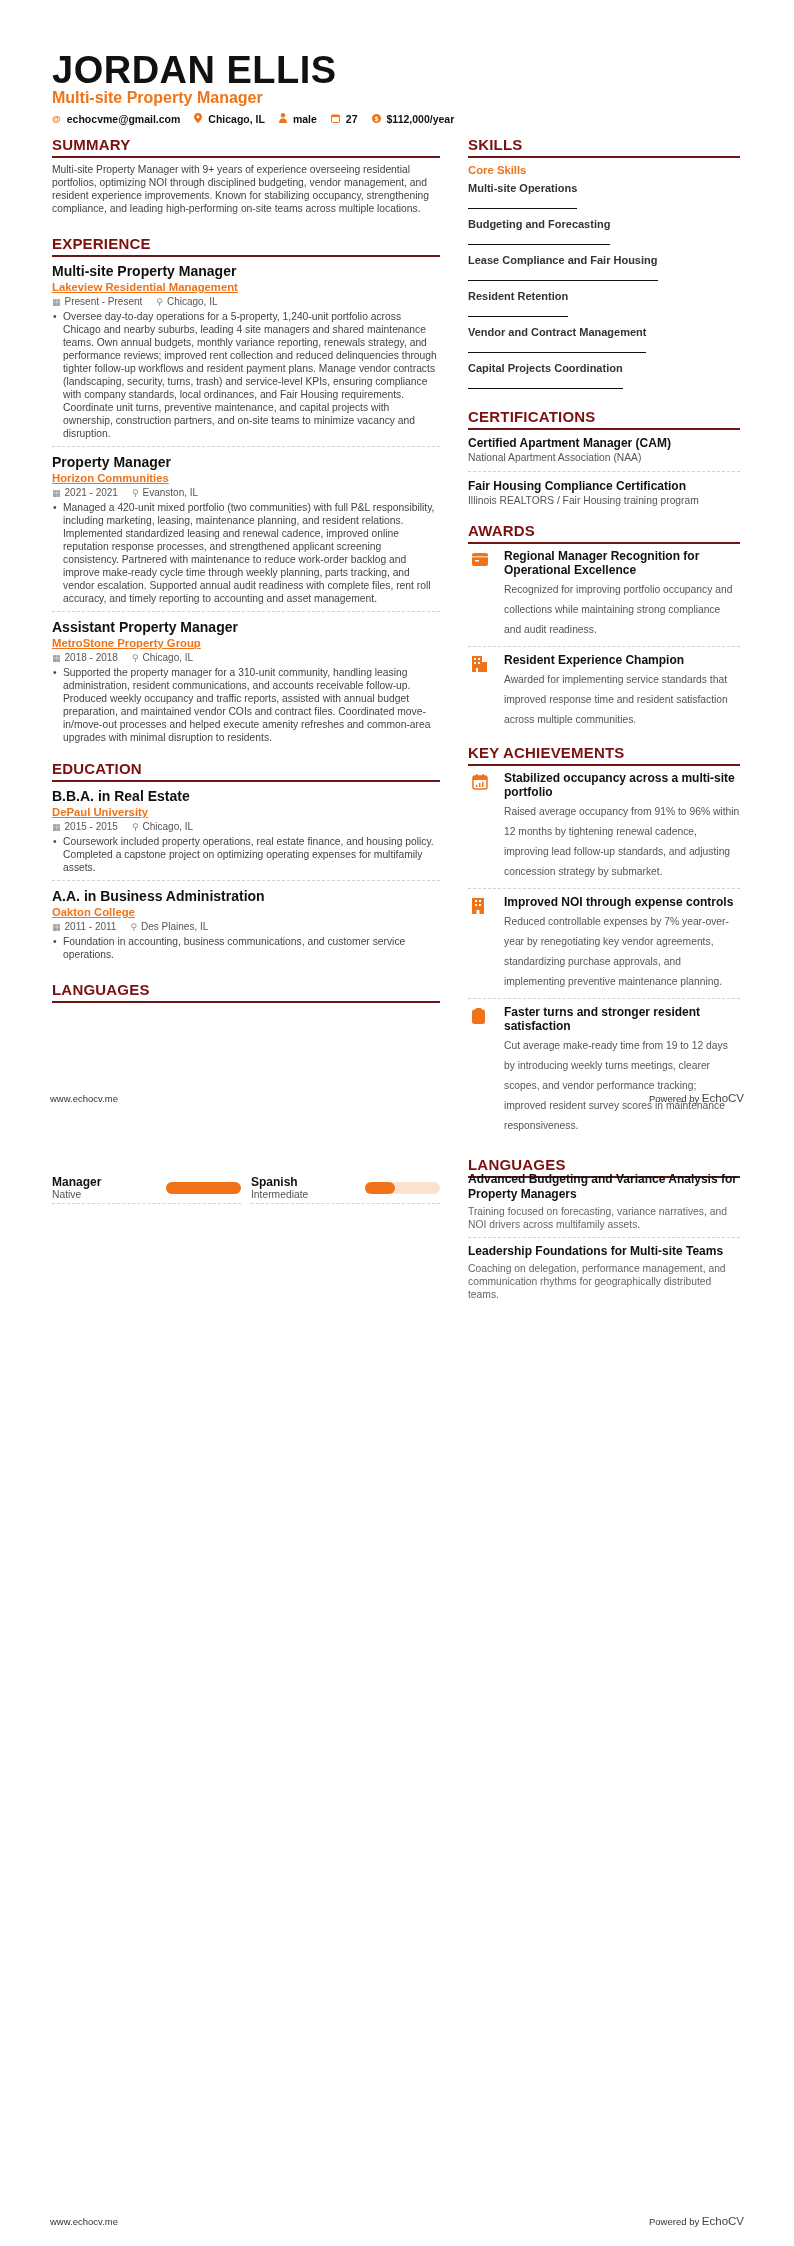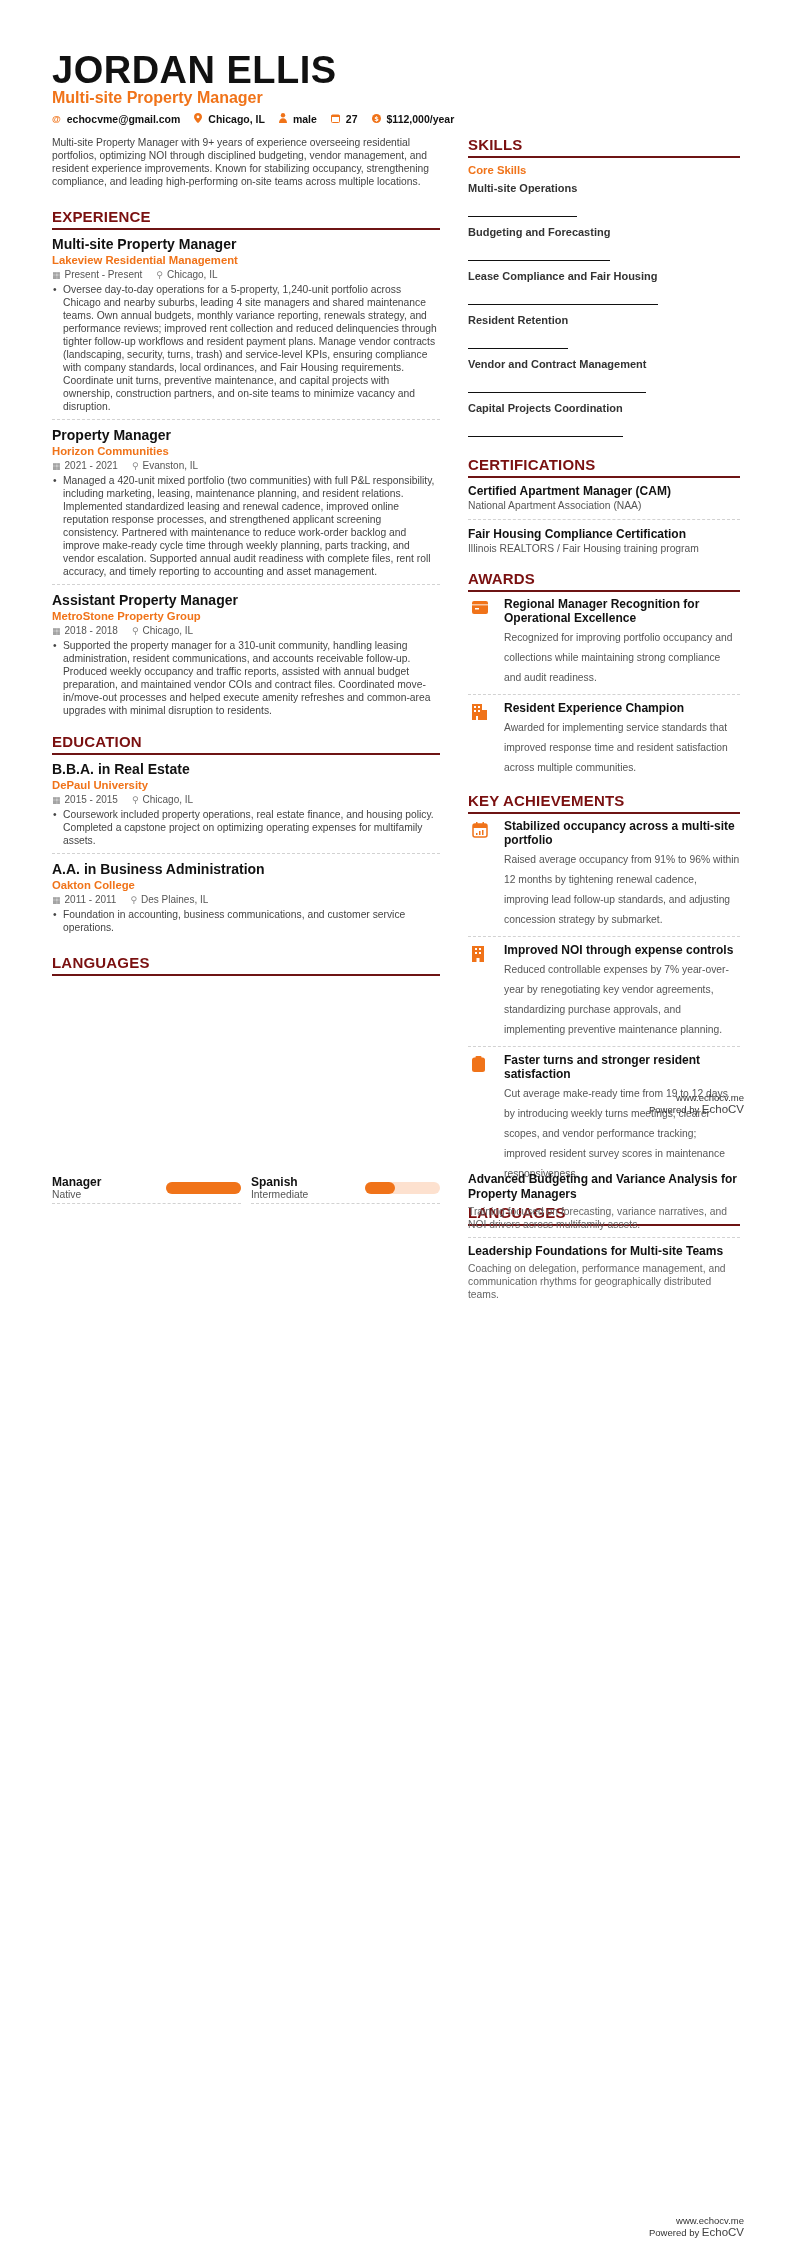--- a/index.html
+++ b/index.html
@@ -21,28 +21,28 @@
 
   .col-left { position: absolute; left: 52px; width: 388px; }
   .col-right { position: absolute; left: 468px; width: 272px; }
 
   .sec-title { font-size: 15px; font-weight: 700; color: #7a1010; line-height: 18px; border-bottom: 2px solid #6e1414; padding-bottom: 2px; margin-bottom: 5px; letter-spacing: 0.2px; }
   .para { font-size: 10.3px; color: #444; line-height: 13px; }
 
   .entry { padding-bottom: 6px; margin-bottom: 6px; border-bottom: 1px dashed #d2d2d2; }
   .entry.last { border-bottom: none; }
   .e-title { font-size: 14px; font-weight: 700; color: #111; line-height: 18px; }
-  .e-org { font-size: 11.3px; font-weight: 700; color: #f07319; line-height: 15px; }
+  .e-org { font-size: 11.3px; font-weight: 700; color: #f07319; line-height: 15px; text-decoration: underline; }
   .e-meta { font-size: 10px; color: #555; display: flex; gap: 14px; line-height: 13px; text-align: right; }
   .e-meta span.i { color: #888; margin-right: 4px; font-size: 9px; }
   .bullet { font-size: 10.3px; color: #444; line-height: 13px; display: flex; margin-top: 1px; }
   .bullet .dot { width: 11px; flex: none; padding-left: 1px; }
 
   .skill-cat { font-size: 11.3px; font-weight: 700; color: #f07319; line-height: 15px; }
-  .skill { font-size: 11px; font-weight: 700; color: #333; line-height: 15px; padding-bottom: 20px; margin-bottom: 5px; border-bottom: 1.5px solid #111; display: inline-block; }
+  .skill { font-size: 11px; font-weight: 700; color: #333; line-height: 15px; padding-bottom: 12px; margin-bottom: 5px; border-bottom: 1.5px solid #111; display: inline-block; }
   .skill-wrap { display: block; }
 
   .cert { padding-bottom: 6px; margin-bottom: 6px; border-bottom: 1px dashed #d2d2d2; }
   .cert.last { border-bottom: none; }
   .cert-title { font-size: 12px; font-weight: 700; color: #111; line-height: 16px; }
   .cert-sub { font-size: 10.3px; color: #555; line-height: 14px; }
 
   .aw { display: flex; padding-bottom: 6px; margin-bottom: 6px; border-bottom: 1px dashed #d2d2d2; }
   .aw.last { border-bottom: none; }
   .aw-ic { width: 36px; flex: none; padding-top: 3px; padding-left: 4px; }
@@ -55,21 +55,21 @@
   .lang-name { font-size: 12px; font-weight: 700; color: #111; line-height: 14px; }
   .lang-level { font-size: 10.3px; color: #555; line-height: 12px; }
   .bar { width: 75px; height: 12px; background: #fde1cf; border-radius: 6px; position: relative; }
   .bar-fill { position: absolute; left: 0; top: 0; height: 12px; background: #f07319; border-radius: 6px; }
 
   .tr { padding-bottom: 6px; margin-bottom: 6px; border-bottom: 1px dashed #d2d2d2; }
   .tr.last { border-bottom: none; }
   .tr-title { font-size: 12px; font-weight: 700; color: #111; line-height: 15px; }
   .tr-desc { font-size: 10.3px; color: #666; line-height: 13px; margin-top: 3px; }
 
-  .footer { position: absolute; left: 50px; width: 694px; display: flex; justify-content: space-between; align-items: flex-end; font-size: 9.5px; color: #333; flex-direction: column; }
+  .footer { position: absolute; left: 50px; width: 694px; display: flex; justify-content: space-between; align-items: flex-end; font-size: 9.5px; color: #333; }
   .footer .brand { font-size: 11.5px; color: #444; }
 </style>
 </head>
 <body>
 
 <div class="page page1">
 
   <div class="header">
     <div class="name">JORDAN ELLIS</div>
     <div class="title">Multi-site Property Manager</div>
@@ -111,20 +111,21 @@
               <text x="4.5" y="7" font-size="6.5" text-anchor="middle" fill="#fff" font-family="DejaVu Sans, sans-serif" font-weight="700">$</text>
             </svg>
         </span>
         <span>$112,000/year</span>
       </div>
     </div>
   </div>
 
   <div class="col-left" style="top:136px;">
     <div>
+      <div class="sec-title">SUMMARY</div>
       <div class="para">Multi-site Property Manager with 9+ years of experience overseeing residential portfolios, optimizing NOI through disciplined budgeting, vendor management, and resident experience improvements. Known for stabilizing occupancy, strengthening compliance, and leading high-performing on-site teams across multiple locations.</div>
     </div>
 
     <div style="margin-top:20px;">
       <div class="sec-title">EXPERIENCE</div>
 
       <div class="entry">
         <div class="e-title">Multi-site Property Manager</div>
         <div class="e-org">Lakeview Residential Management</div>
         <div class="e-meta">

